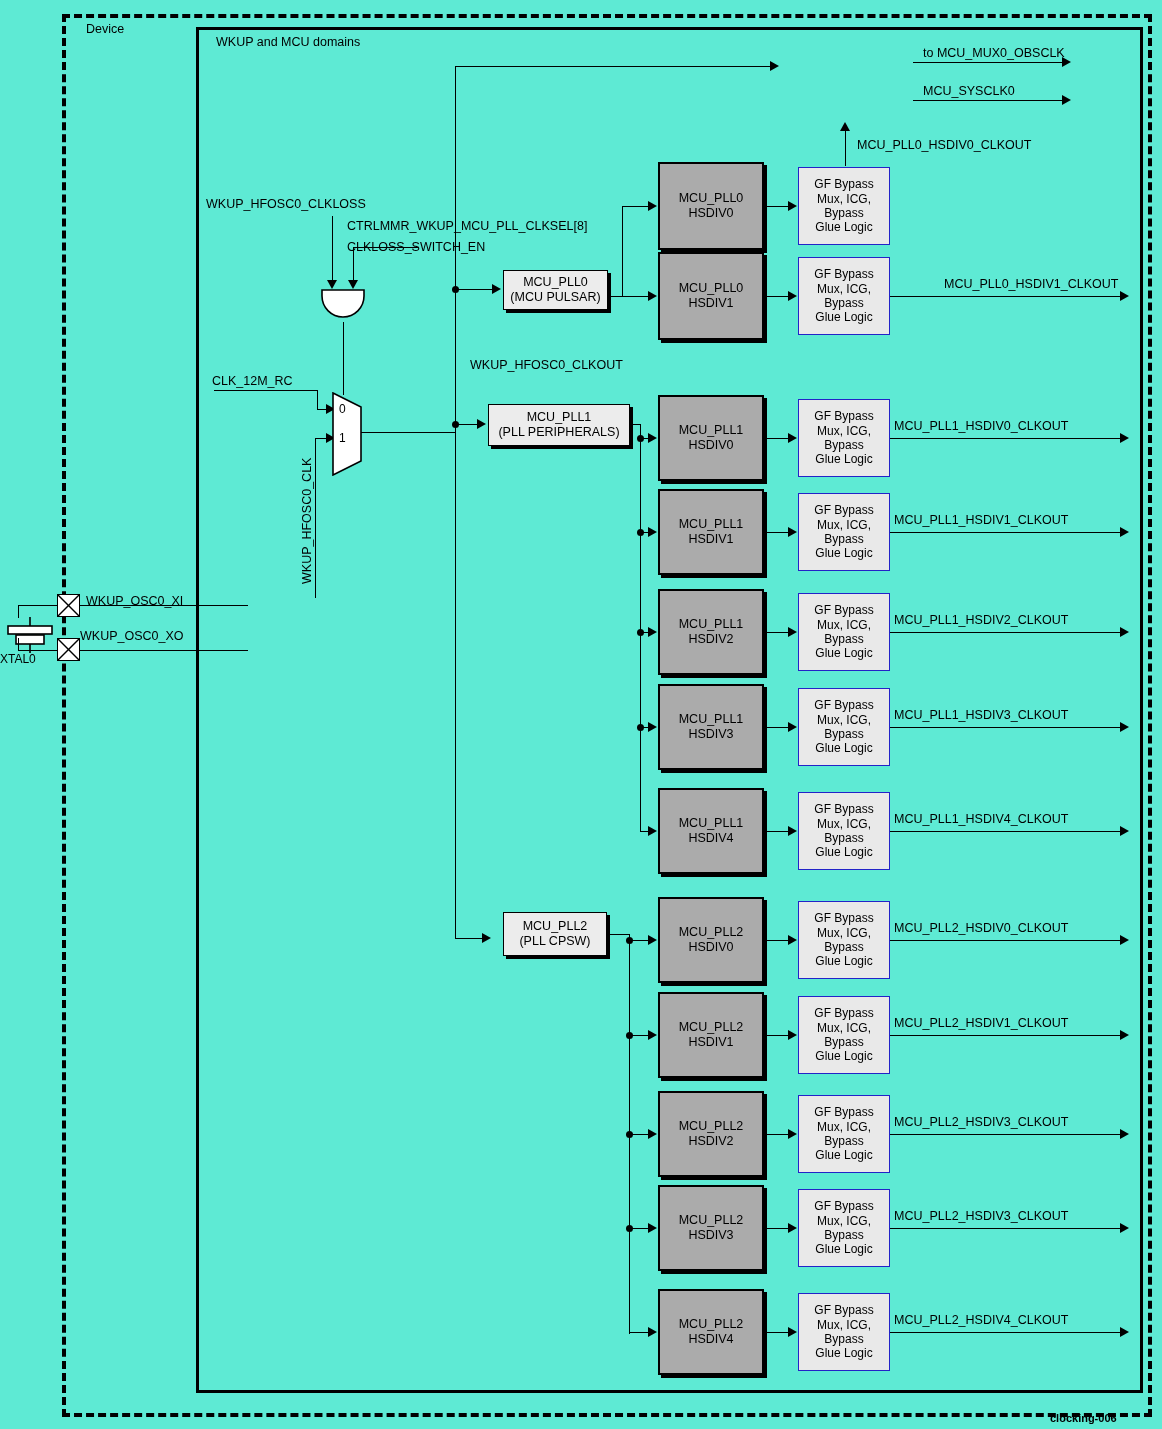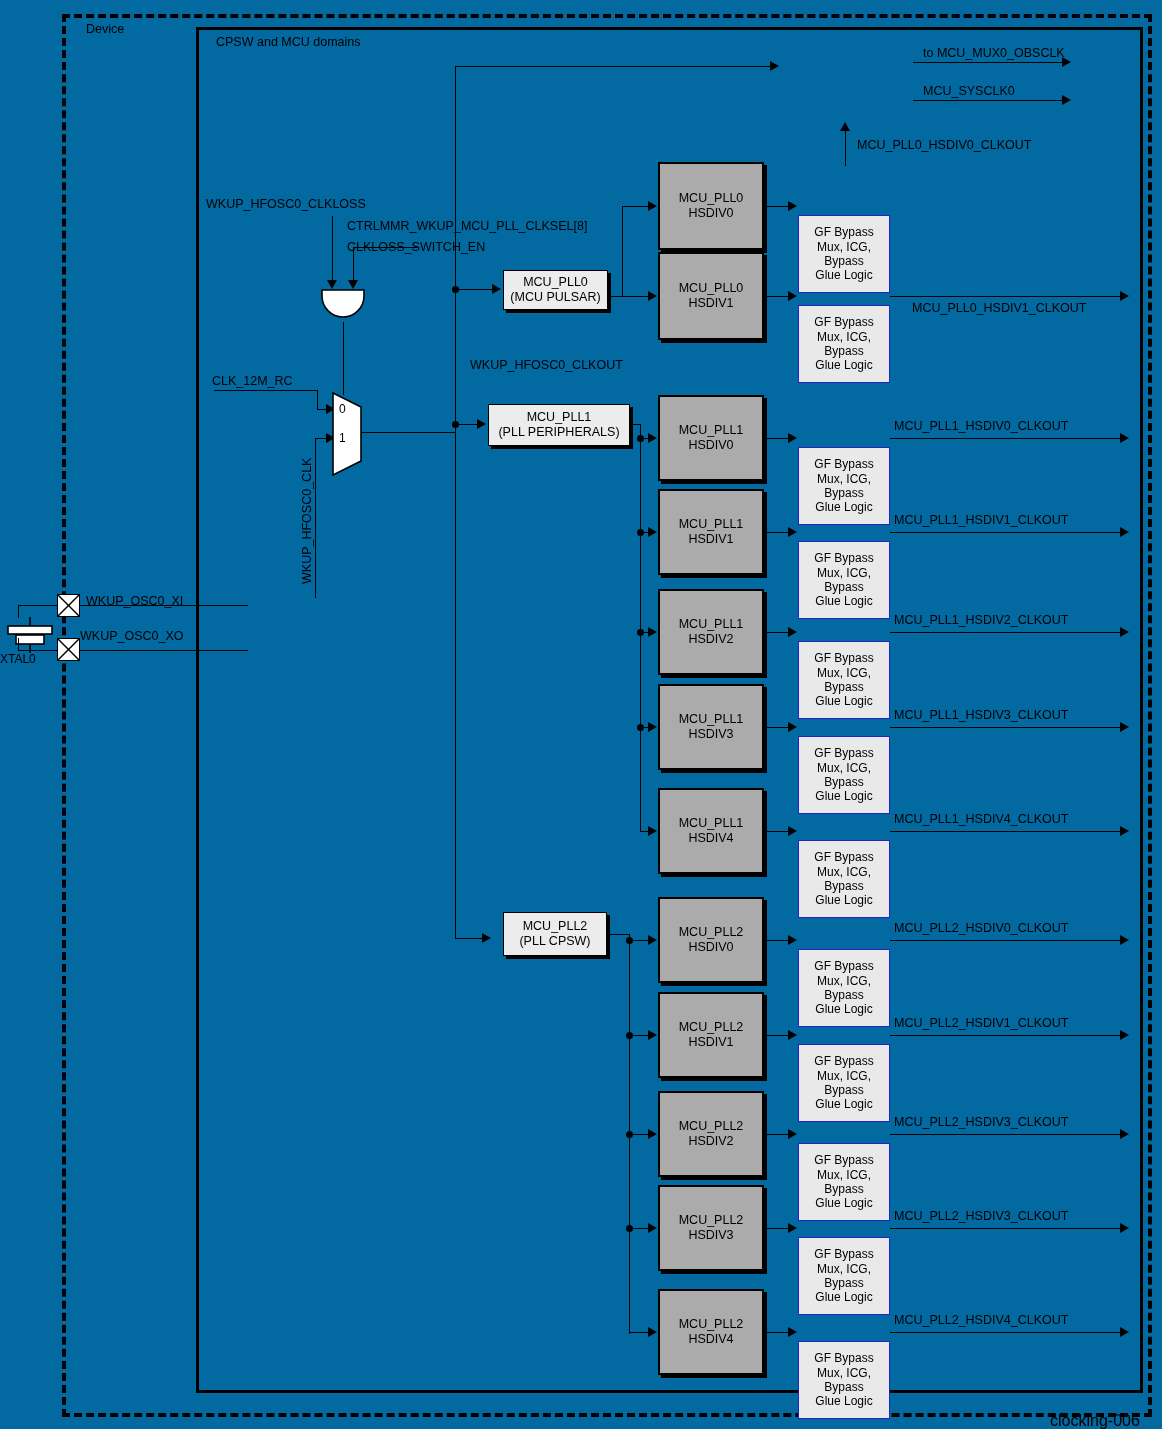--- a/index.html
+++ b/index.html
@@ -1,17 +1,17 @@
 <!DOCTYPE html>
 <html><head>
 <meta charset="utf-8">
 <style>
   html,body{margin:0;padding:0;background:#ffffff;}
   body{font-family:"Liberation Sans", sans-serif;}
-  #root{position:relative;width:1162px;height:1429px;overflow:hidden;background:#0369a1;}
+  #root{position:relative;width:1162px;height:1429px;overflow:hidden;background:#5eead4;}
 
   .lbl{position:absolute;font-size:12.5px;color:#000;white-space:nowrap;line-height:1.15;}
   .lbl.vert{transform-origin:0 0;}
 
   
   .device-border{
     position:absolute;
     border:4px dashed #000;
     box-sizing:border-box;
   }
@@ -26,21 +26,21 @@
   
   .blk{position:absolute;box-sizing:border-box;display:flex;align-items:center;
        justify-content:center;text-align:center;font-size:12.5px;line-height:1.2;
        color:#000;}
   .blk-hsdiv{background:#ababab;border:1px solid #000;
        box-shadow:3px 3px 0 0 #000, inset 0 0 0 1px #000;}
   .blk-pll{background:#ececec;border:1px solid #000;
        box-shadow:3px 3px 0 0 #000;}
   .blk-ctrl{background:#ababab;border:1px solid #000;
        box-shadow:3px 3px 0 0 #000;}
-  .blk-gf{background:#e9e9e9;border:1px solid #2323c8;font-size:12px;margin-top:48px;}
+  .blk-gf{background:#e9e9e9;border:1px solid #2323c8;font-size:12px;}
   .blk-osc{background:#f4f6f4;border:1px solid #000;
        box-shadow:3px 3px 0 0 #000;}
 
   
   .h{position:absolute;height:0;border-top:1.4px solid #000;}
   .v{position:absolute;width:0;border-left:1.4px solid #000;}
   .dot{position:absolute;width:7px;height:7px;background:#000;border-radius:50%;
        margin-left:-3.5px;margin-top:-3.5px;}
   .arrowR{position:absolute;width:0;height:0;border-left:9px solid #000;
        border-top:5px solid transparent;border-bottom:5px solid transparent;
@@ -48,33 +48,33 @@
   .arrowU{position:absolute;width:0;height:0;border-bottom:9px solid #000;
        border-left:5px solid transparent;border-right:5px solid transparent;
        margin-left:-5px;}
   .arrowD{position:absolute;width:0;height:0;border-top:9px solid #000;
        border-left:5px solid transparent;border-right:5px solid transparent;
        margin-left:-5px;}
 
   .pad{position:absolute;box-sizing:border-box;border:1.6px solid #000;background:#fff;}
   .pad svg{display:block}
 
-  .footer{position:absolute;font-size:16px;color:#000;}
+  .footer{position:absolute;font-size:11px;color:#000;font-weight:bold;}
   .xtal-body{position:absolute;}
 </style>
 </head>
 <body>
 
 <div id="root">
 
   <div class="device-border" style="left:62px;top:14px;width:1090px;height:1403px;"></div>
   <div class="domain-border" style="left:196px;top:27px;width:947px;height:1366px;"></div>
 
   <div class="lbl" style="left:86px;top:22px;">Device</div>
-  <div class="lbl" style="left:216px;top:35px;">CPSW and MCU domains</div>
+  <div class="lbl" style="left:216px;top:35px;">WKUP and MCU domains</div>
 
   <div class="xtal-body" style="left:4px;top:612px;">
     <svg width="56" height="46" viewBox="0 0 56 46">
       <rect x="4" y="14" width="44" height="8" fill="#fff" stroke="#000" stroke-width="1.6"></rect>
       <rect x="12" y="23" width="28" height="9" fill="#fff" stroke="#000" stroke-width="1.6"></rect>
       <line x1="26" y1="5" x2="26" y2="14" stroke="#000" stroke-width="1.6"></line>
       <line x1="26" y1="32" x2="26" y2="41" stroke="#000" stroke-width="1.6"></line>
     </svg>
   </div>
   <div class="lbl" style="left:0px;top:653px;font-size:12px;">XTAL0</div>
@@ -209,21 +209,21 @@
       <div class="blk blk-gf" style="left:798px;top:257px;width:92px;height:78px;">
         <div>
           <div>GF Bypass</div>
           <div>Mux, ICG,</div>
           <div>Bypass</div>
           <div>Glue Logic</div>
         </div>
       </div>
       <div class="h" style="left:890px;top:296px;width:230px;"></div>
       <div class="arrowR" style="left:1120px;top:296px;"></div>
-      <div class="lbl" style="left:912px;top:277px;margin-top:24px;">MCU_PLL0_HSDIV1_CLKOUT</div>
+      <div class="lbl" style="left:944px;top:277px;">MCU_PLL0_HSDIV1_CLKOUT</div>
       <div class="h" style="left:640px;top:438px;width:9px;"></div>
       <div class="dot" style="left:640px;top:438px;"></div>
       <div class="arrowR" style="left:648px;top:438px;"></div>
       <div class="blk blk-hsdiv" style="left:658px;top:395px;width:106px;height:86px;">
         <div>
           <div>MCU_PLL1</div>
           <div>HSDIV0</div>
         </div>
       </div>
       <div class="h" style="left:764px;top:438px;width:25px;"></div>

